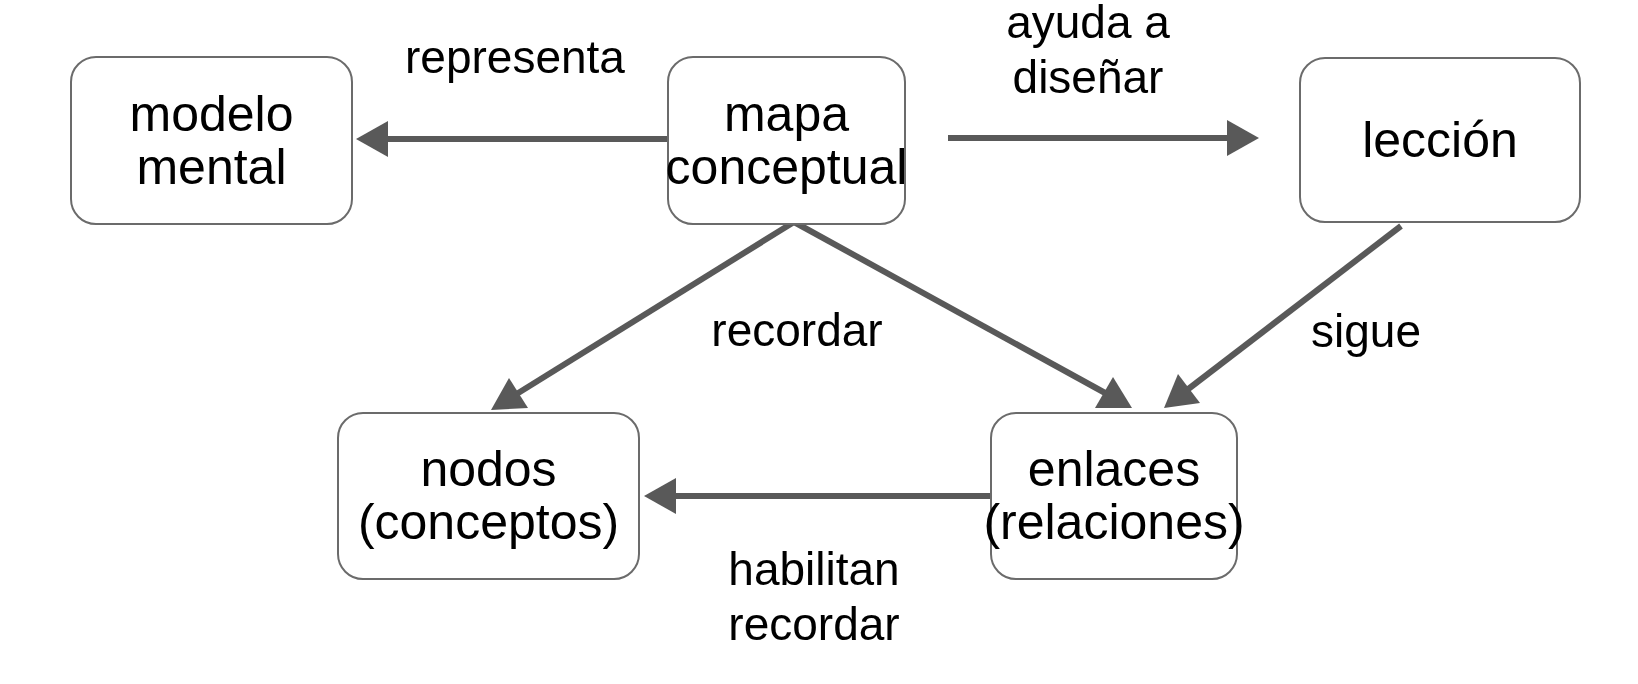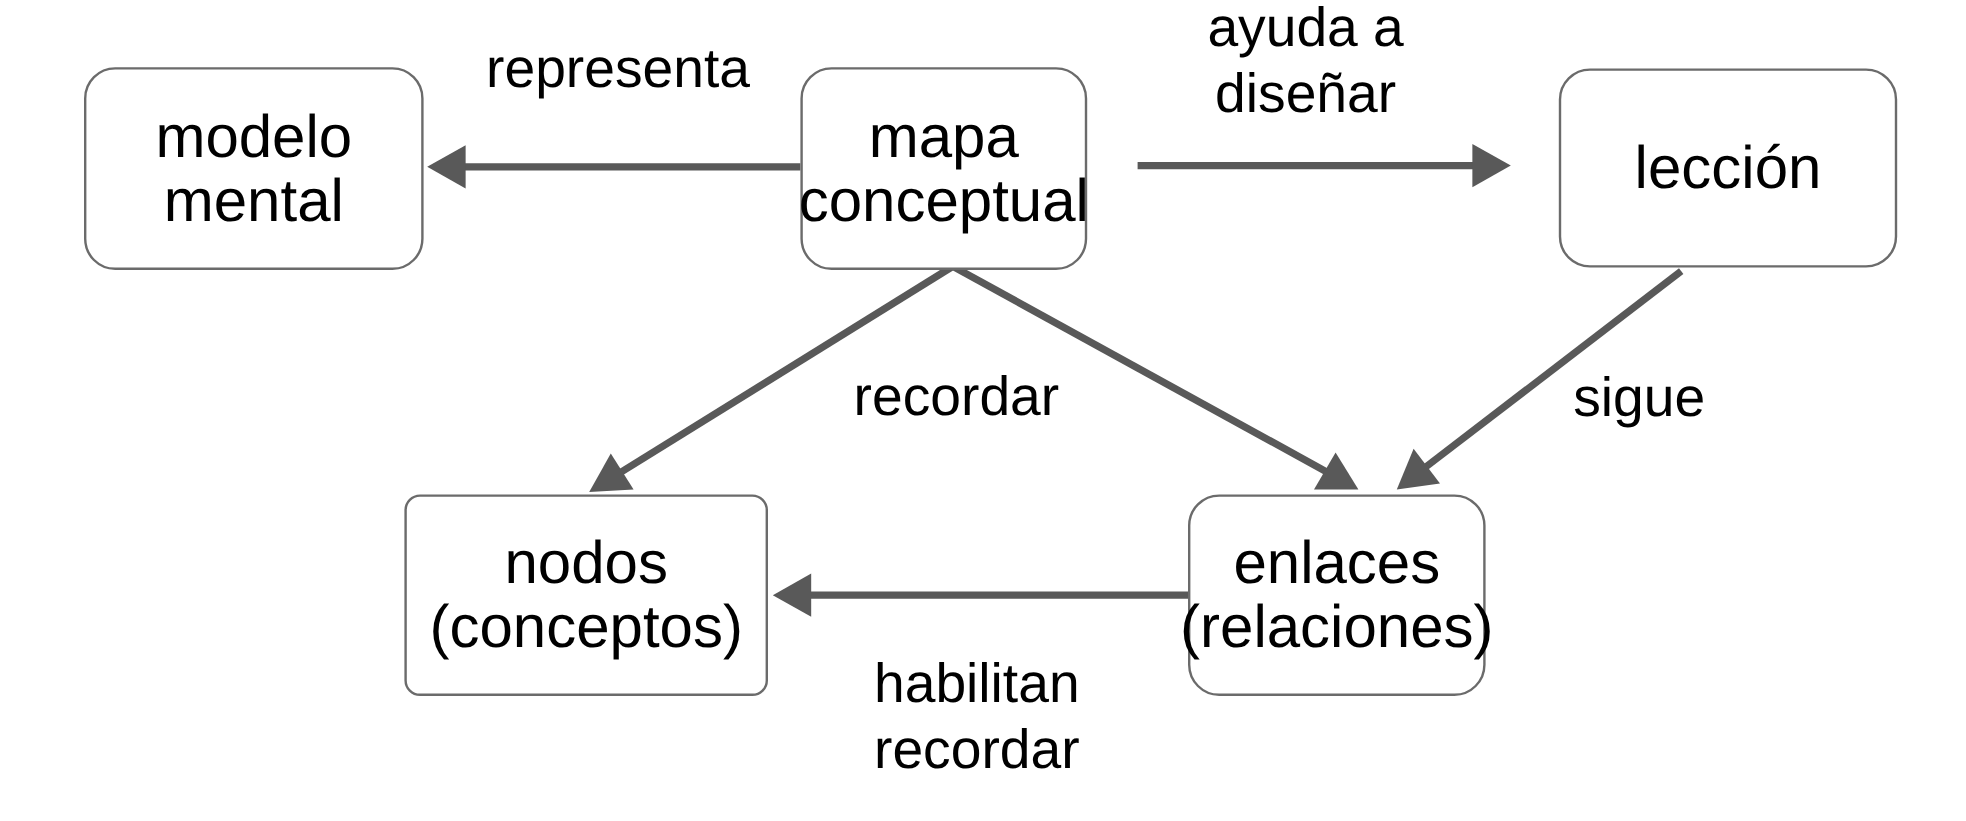--- a/index.html
+++ b/index.html
@@ -29,21 +29,21 @@
     align-items: center;
     justify-content: center;
     text-align: center;
     font-size: 50px;
     line-height: 53px;
     white-space: pre-line;
   }
   .n-modelo  { left: 70px;   top: 56px;  width: 283px; height: 169px; }
   .n-mapa    { left: 667px;  top: 56px;  width: 239px; height: 169px; }
   .n-leccion { left: 1263px; top: 57px;  width: 282px; height: 166px; margin-left: 36px; }
-  .n-nodos   { left: 337px;  top: 412px; width: 303px; height: 168px; border-radius: 13px; }
+  .n-nodos   { left: 337px;  top: 412px; width: 303px; height: 168px; }
   .n-enlaces { left: 990px;  top: 412px; width: 248px; height: 168px; }
   .elabel {
     position: absolute;
     transform: translate(-50%, -50%);
     font-size: 46px;
     line-height: 55px;
     text-align: center;
     white-space: pre-line;
   }
   .l-representa { left: 515px;  top: 57px;  }

